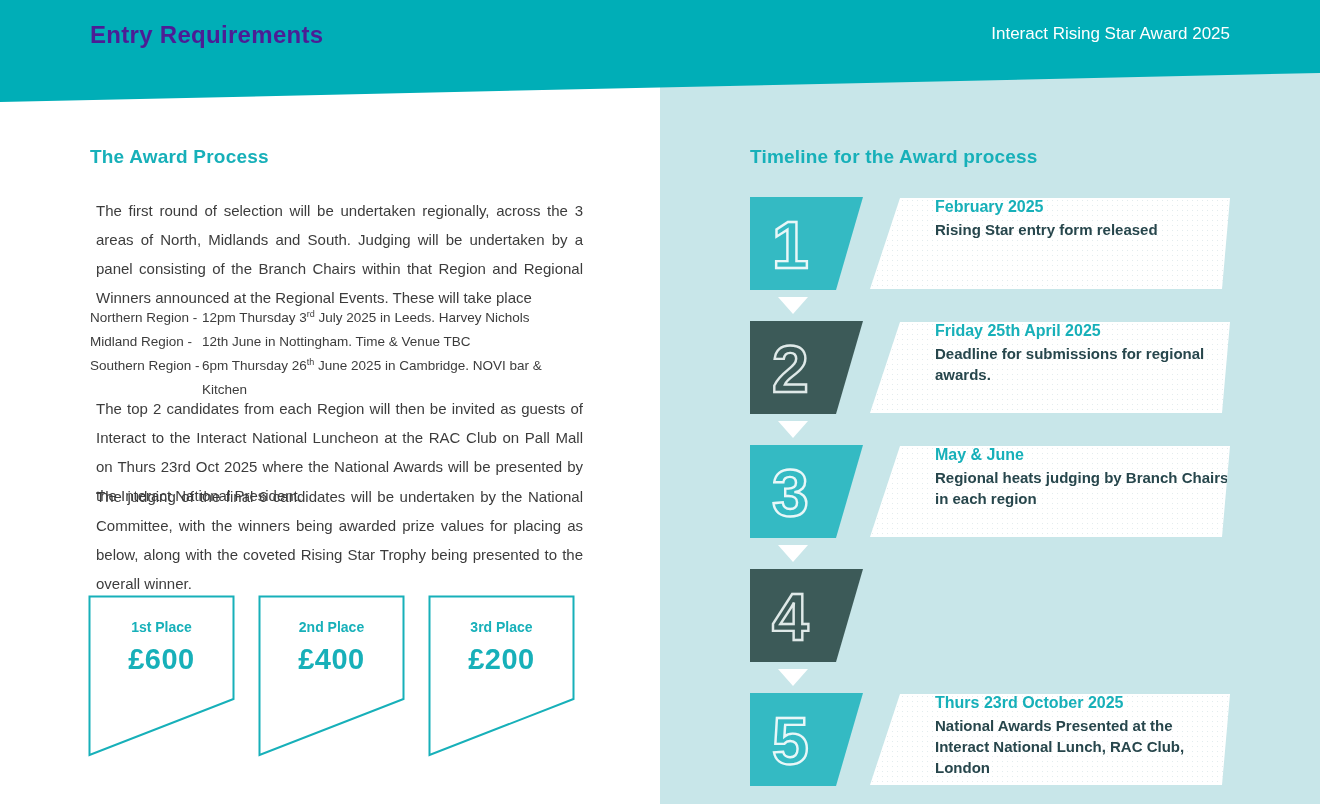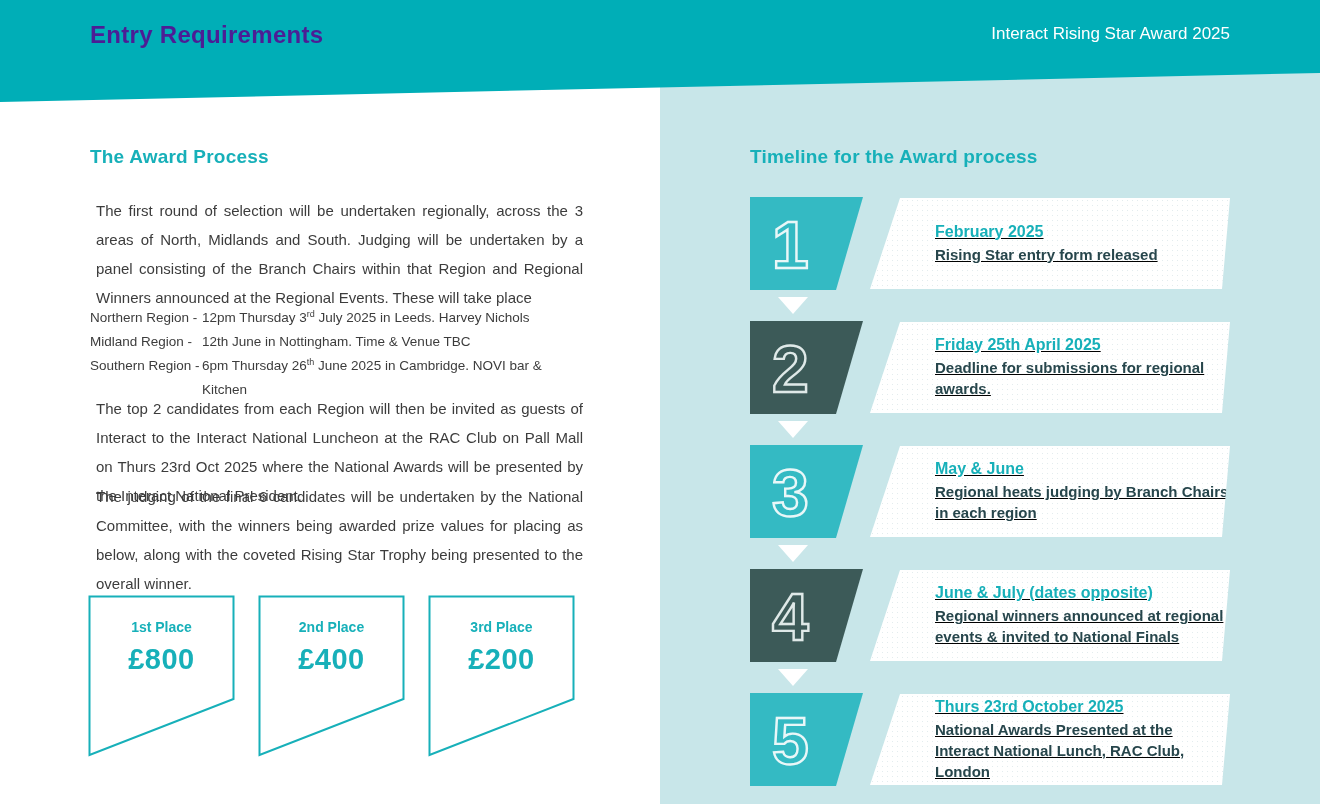--- a/index.html
+++ b/index.html
@@ -84,23 +84,22 @@
   .num-shape text{
     font-family:"Liberation Sans","DejaVu Sans",sans-serif;
     font-size:66px;font-weight:bold;
   }
   .step-card{
     position:absolute;left:120px;right:0;top:1px;bottom:1px;
     background:#fff;
     background-image:radial-gradient(circle,#e3ecee 0.8px,transparent 0.9px);
     background-size:5px 5px;
     clip-path:polygon(30px 0,100% 0,calc(100% - 8px) 100%,0 100%);
-    display:flex;flex-direction:column;justify-content:center;
+    display:flex;flex-direction:column;
     padding-left:65px;
-    text-decoration:underline;
   }
   .step-date{color:var(--accent);font-size:16px;font-weight:bold;margin-bottom:3px;}
   .step-desc{color:var(--card_text);font-size:15px;font-weight:bold;line-height:21px;max-width:305px;}
   .down-arrow{
     position:absolute;left:28px;bottom:-24px;width:30px;height:17px;
     background:#fff;
     clip-path:polygon(0 0,100% 0,50% 100%);
   }
 </style>
 </head>
@@ -133,21 +132,21 @@
 
 <p class="para para2">The top 2 candidates from each Region will then be invited as guests of Interact to the Interact National Luncheon at the RAC Club on Pall Mall on Thurs 23rd Oct 2025 where the National Awards will be presented by the Interact National President.</p>
 <p class="para para3">The judging of the final 6 candidates will be undertaken by the National Committee, with the winners being awarded prize values for placing as below, along with the coveted Rising Star Trophy being presented to the overall winner.</p>
 
 <div class="prize prize1">
   <svg width="147" height="162" viewBox="0 0 147 162">
     <polygon points="1.5,1.5 145.5,1.5 145.5,104 1.5,160" fill="#ffffff" stroke="#17b0b9" stroke-width="2"></polygon>
   </svg>
   <div class="prize-text">
     <div class="prize-place">1st Place</div>
-    <div class="prize-amount">£800</div>
+    <div class="prize-amount">£600</div>
   </div>
 </div>
 <div class="prize prize2">
   <svg width="147" height="162" viewBox="0 0 147 162">
     <polygon points="1.5,1.5 145.5,1.5 145.5,104 1.5,160" fill="#ffffff" stroke="#17b0b9" stroke-width="2"></polygon>
   </svg>
   <div class="prize-text">
     <div class="prize-place">2nd Place</div>
     <div class="prize-amount">£400</div>
   </div>
@@ -204,24 +203,20 @@
       </div>
       <div class="down-arrow"></div>
     </div>
 
     <div class="step-row">
       <div class="num-shape num-dark">
         <svg width="113" height="93" viewBox="0 0 113 93">
           <text x="22" y="71" fill="none" stroke="#dfe9e8" stroke-width="2.4">4</text>
         </svg>
       </div>
-      <div class="step-card">
-        <div class="step-date">June &amp; July (dates opposite)</div>
-        <div class="step-desc">Regional winners announced at regional events &amp; invited to National Finals</div>
-      </div>
       <div class="down-arrow"></div>
     </div>
 
     <div class="step-row">
       <div class="num-shape num-teal">
         <svg width="113" height="93" viewBox="0 0 113 93">
           <text x="22" y="71" fill="none" stroke="#e9f7f8" stroke-width="2.4">5</text>
         </svg>
       </div>
       <div class="step-card">

